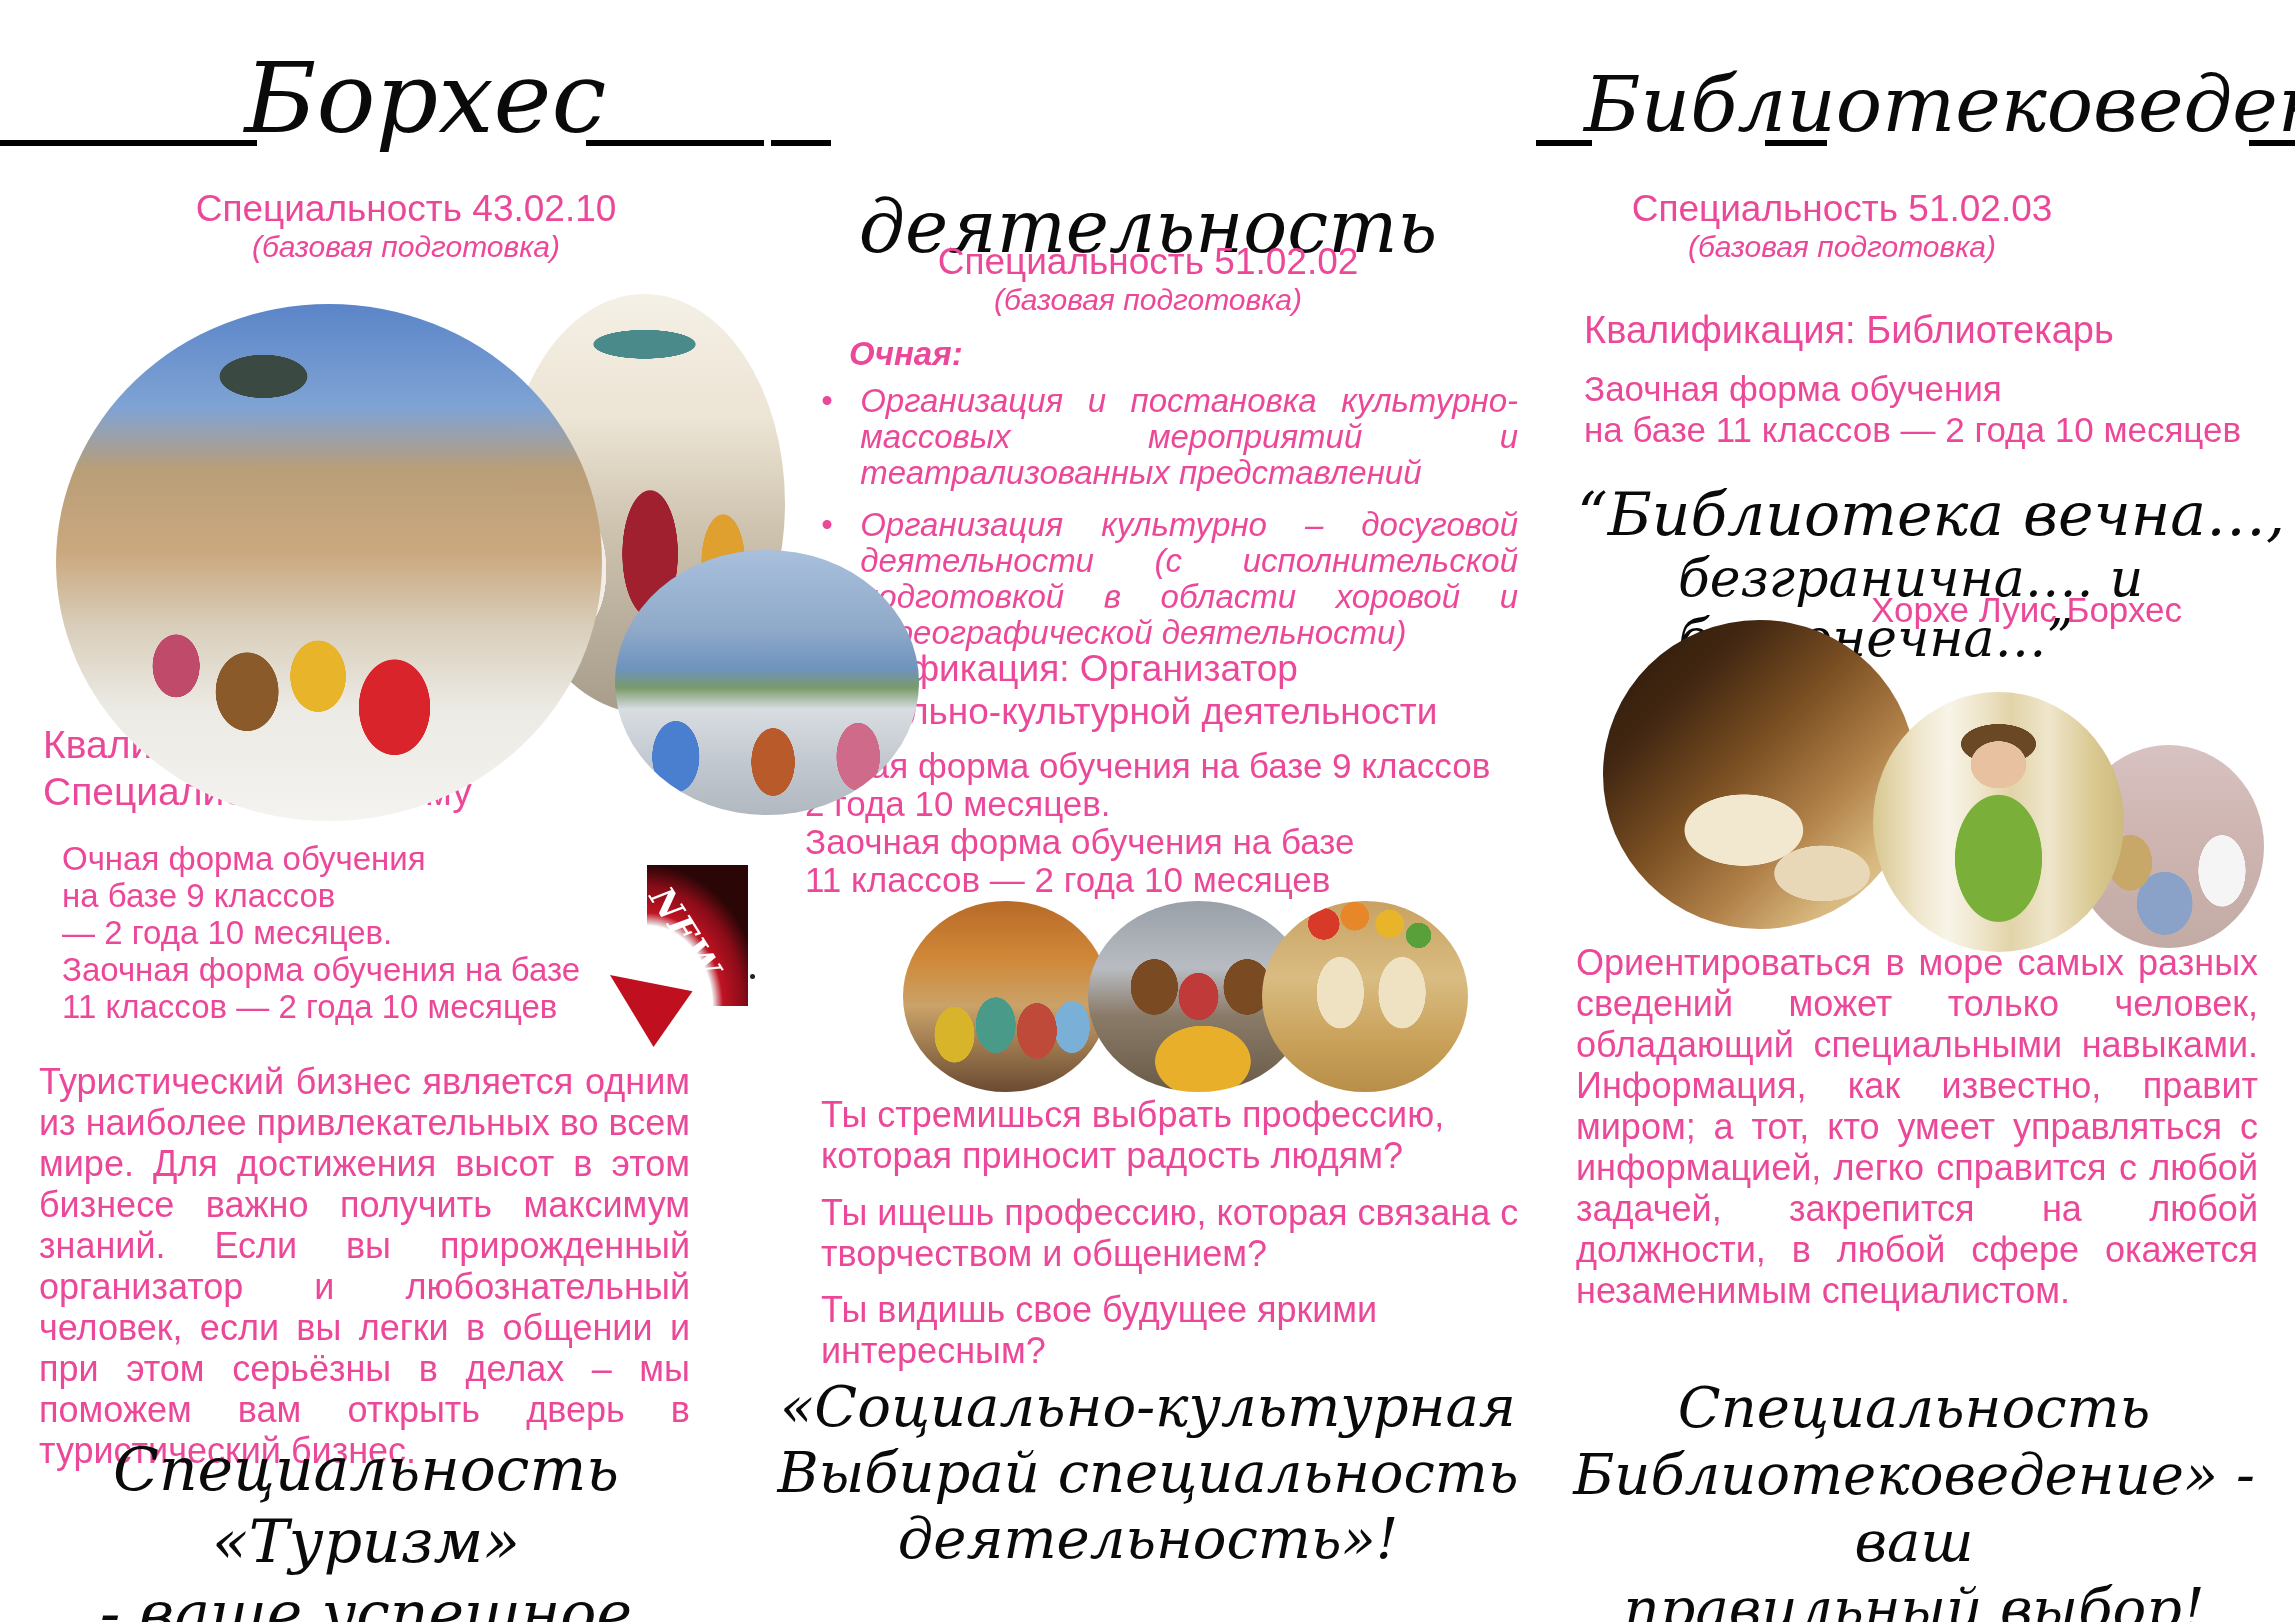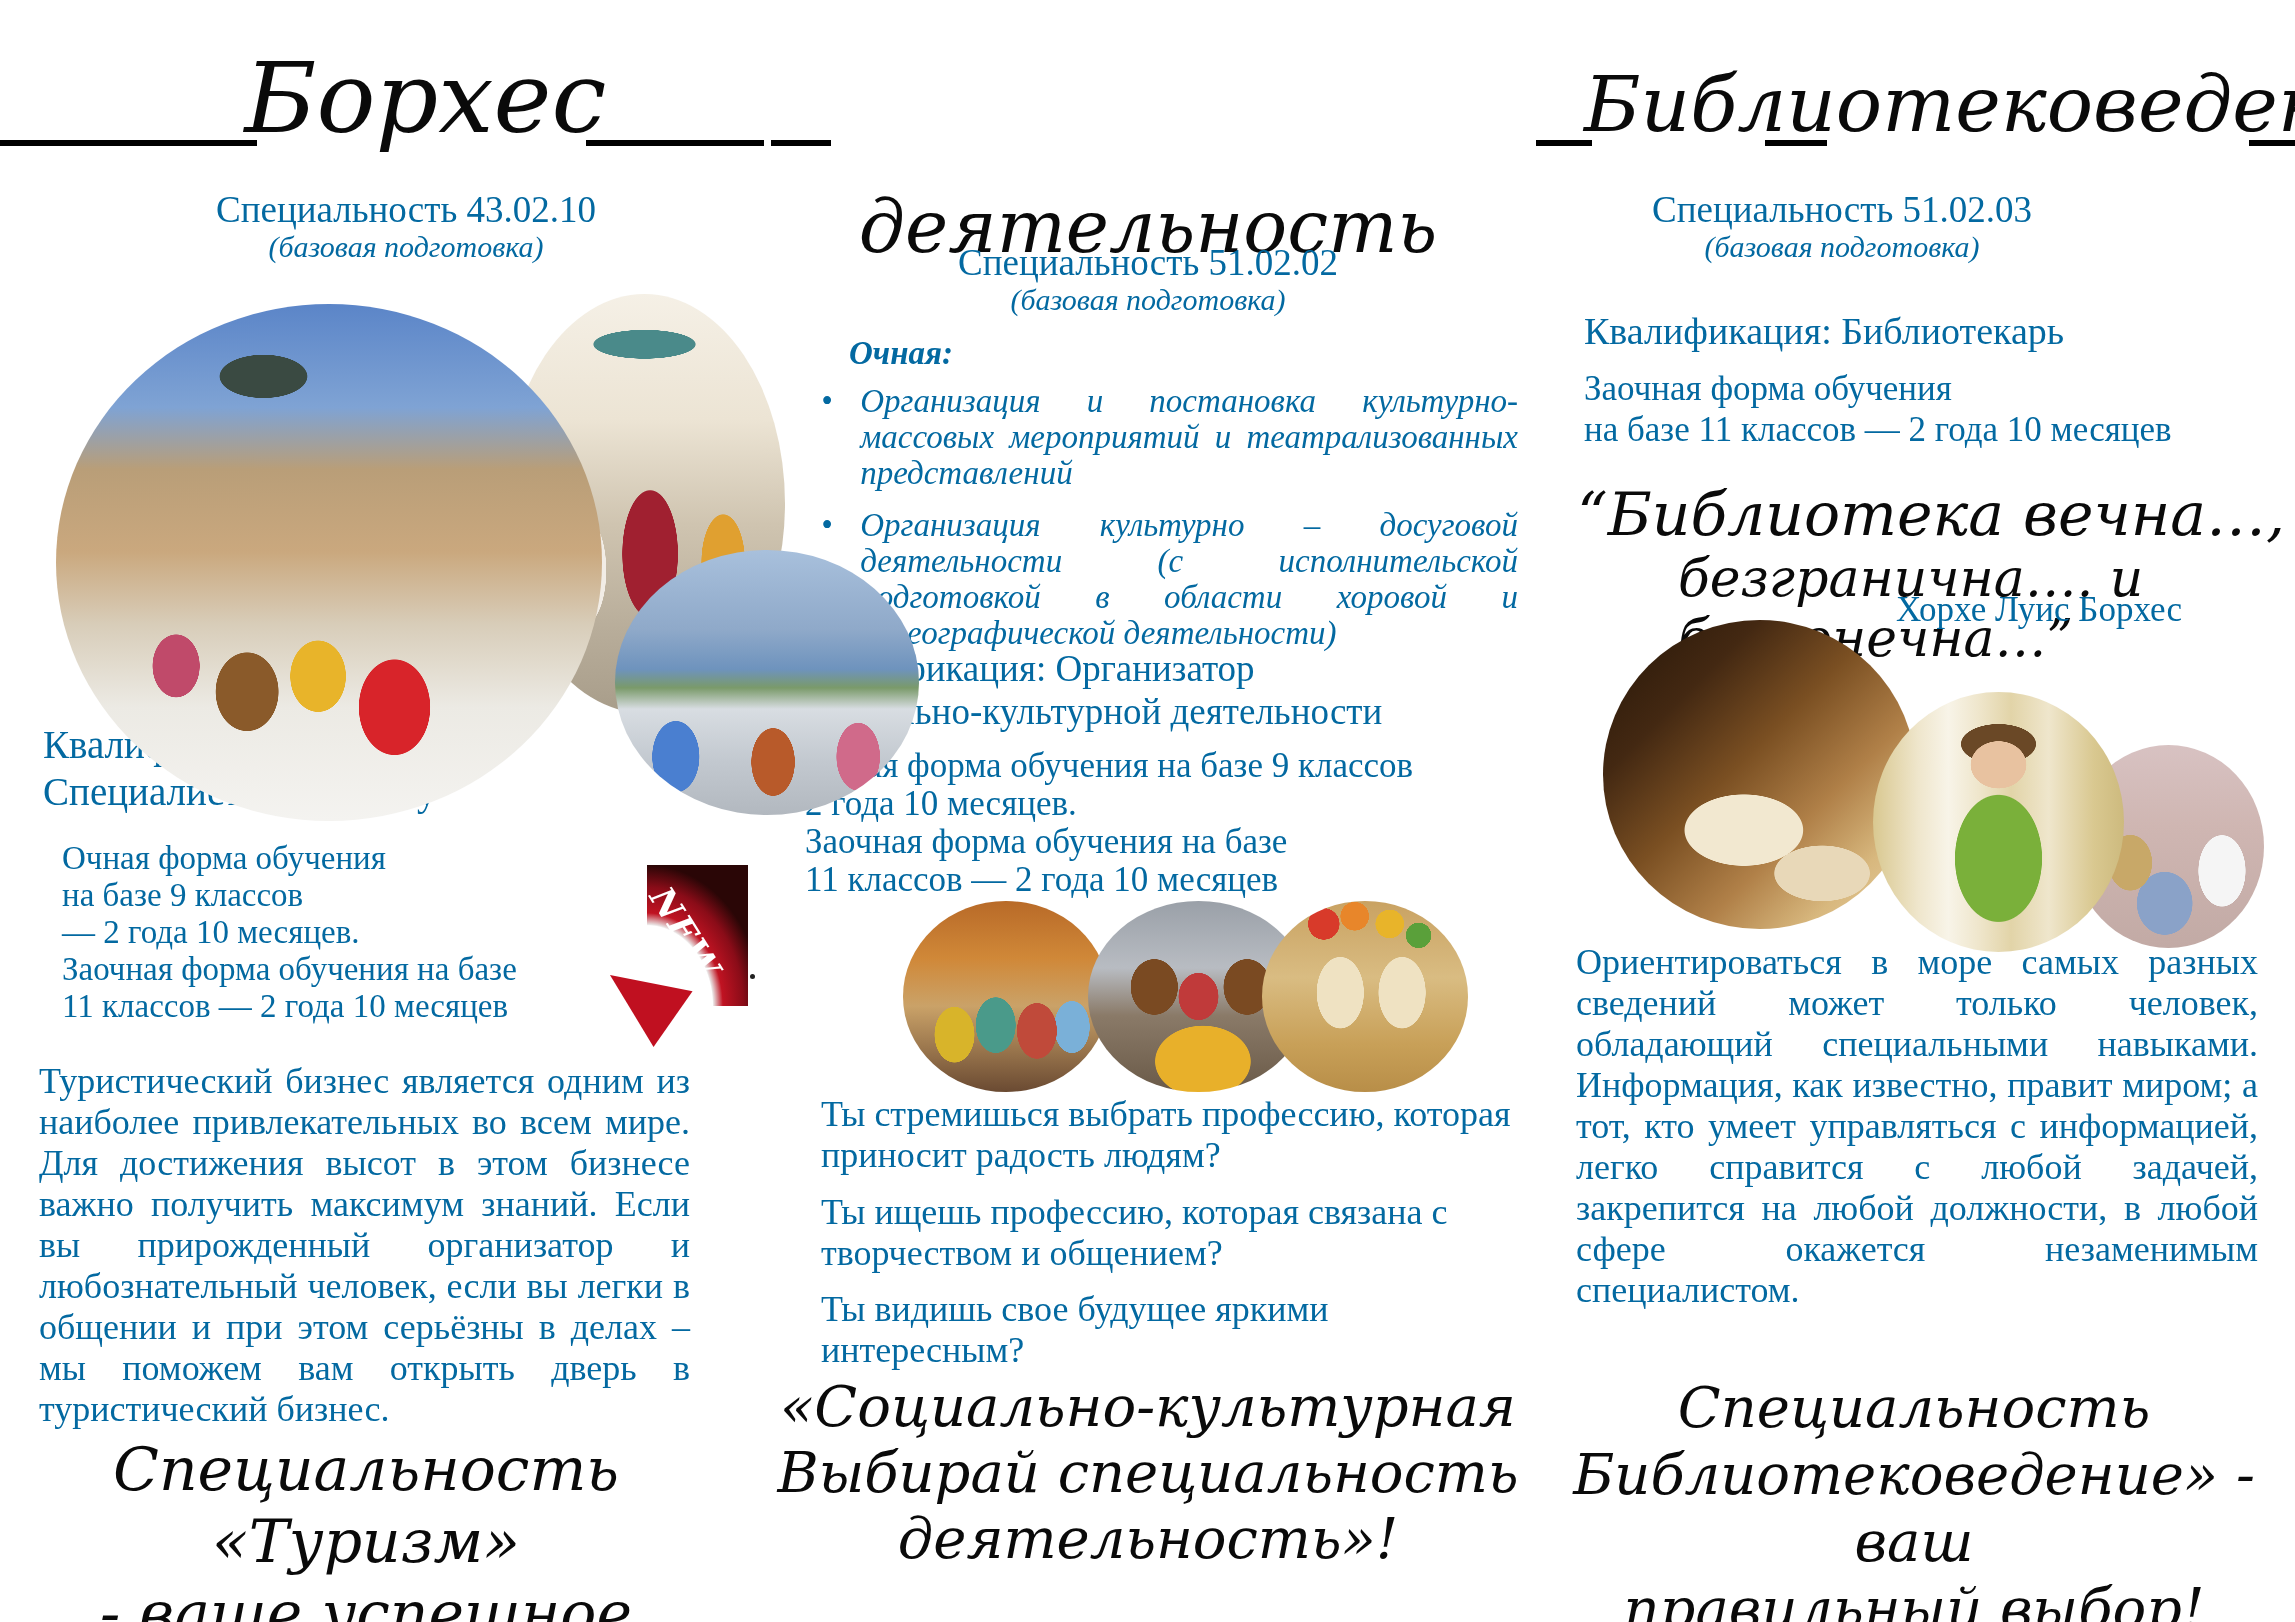--- a/index.html
+++ b/index.html
@@ -1,19 +1,19 @@
 <!DOCTYPE html>
 <html style="font-size:10.5px"><head>
 <meta charset="utf-8">
 <style>
   html,body{margin:0;padding:0;background:#ffffff;}
   .page{position:relative;width:2295px;height:1623px;background:#ffffff;overflow:hidden;}
 
   
-  .sans{font-family:Liberation Serif, serif;color:#0369a1;}
+  .sans{font-family:Liberation Sans, sans-serif;color:#ec4899;}
   .script{font-family:"DejaVu Serif","Liberation Serif",serif;font-style:italic;color:#0a0a0a;}
   .abs{position:absolute;}
   .center{text-align:center;}
   .just{text-align:justify;}
 
   
   .rule{position:absolute;top:140px;height:5.9px;background:#000;}
   .r1{left:0;width:257px;}
   .r2{left:586px;width:178px;}
   .r3{left:771px;width:60px;}

